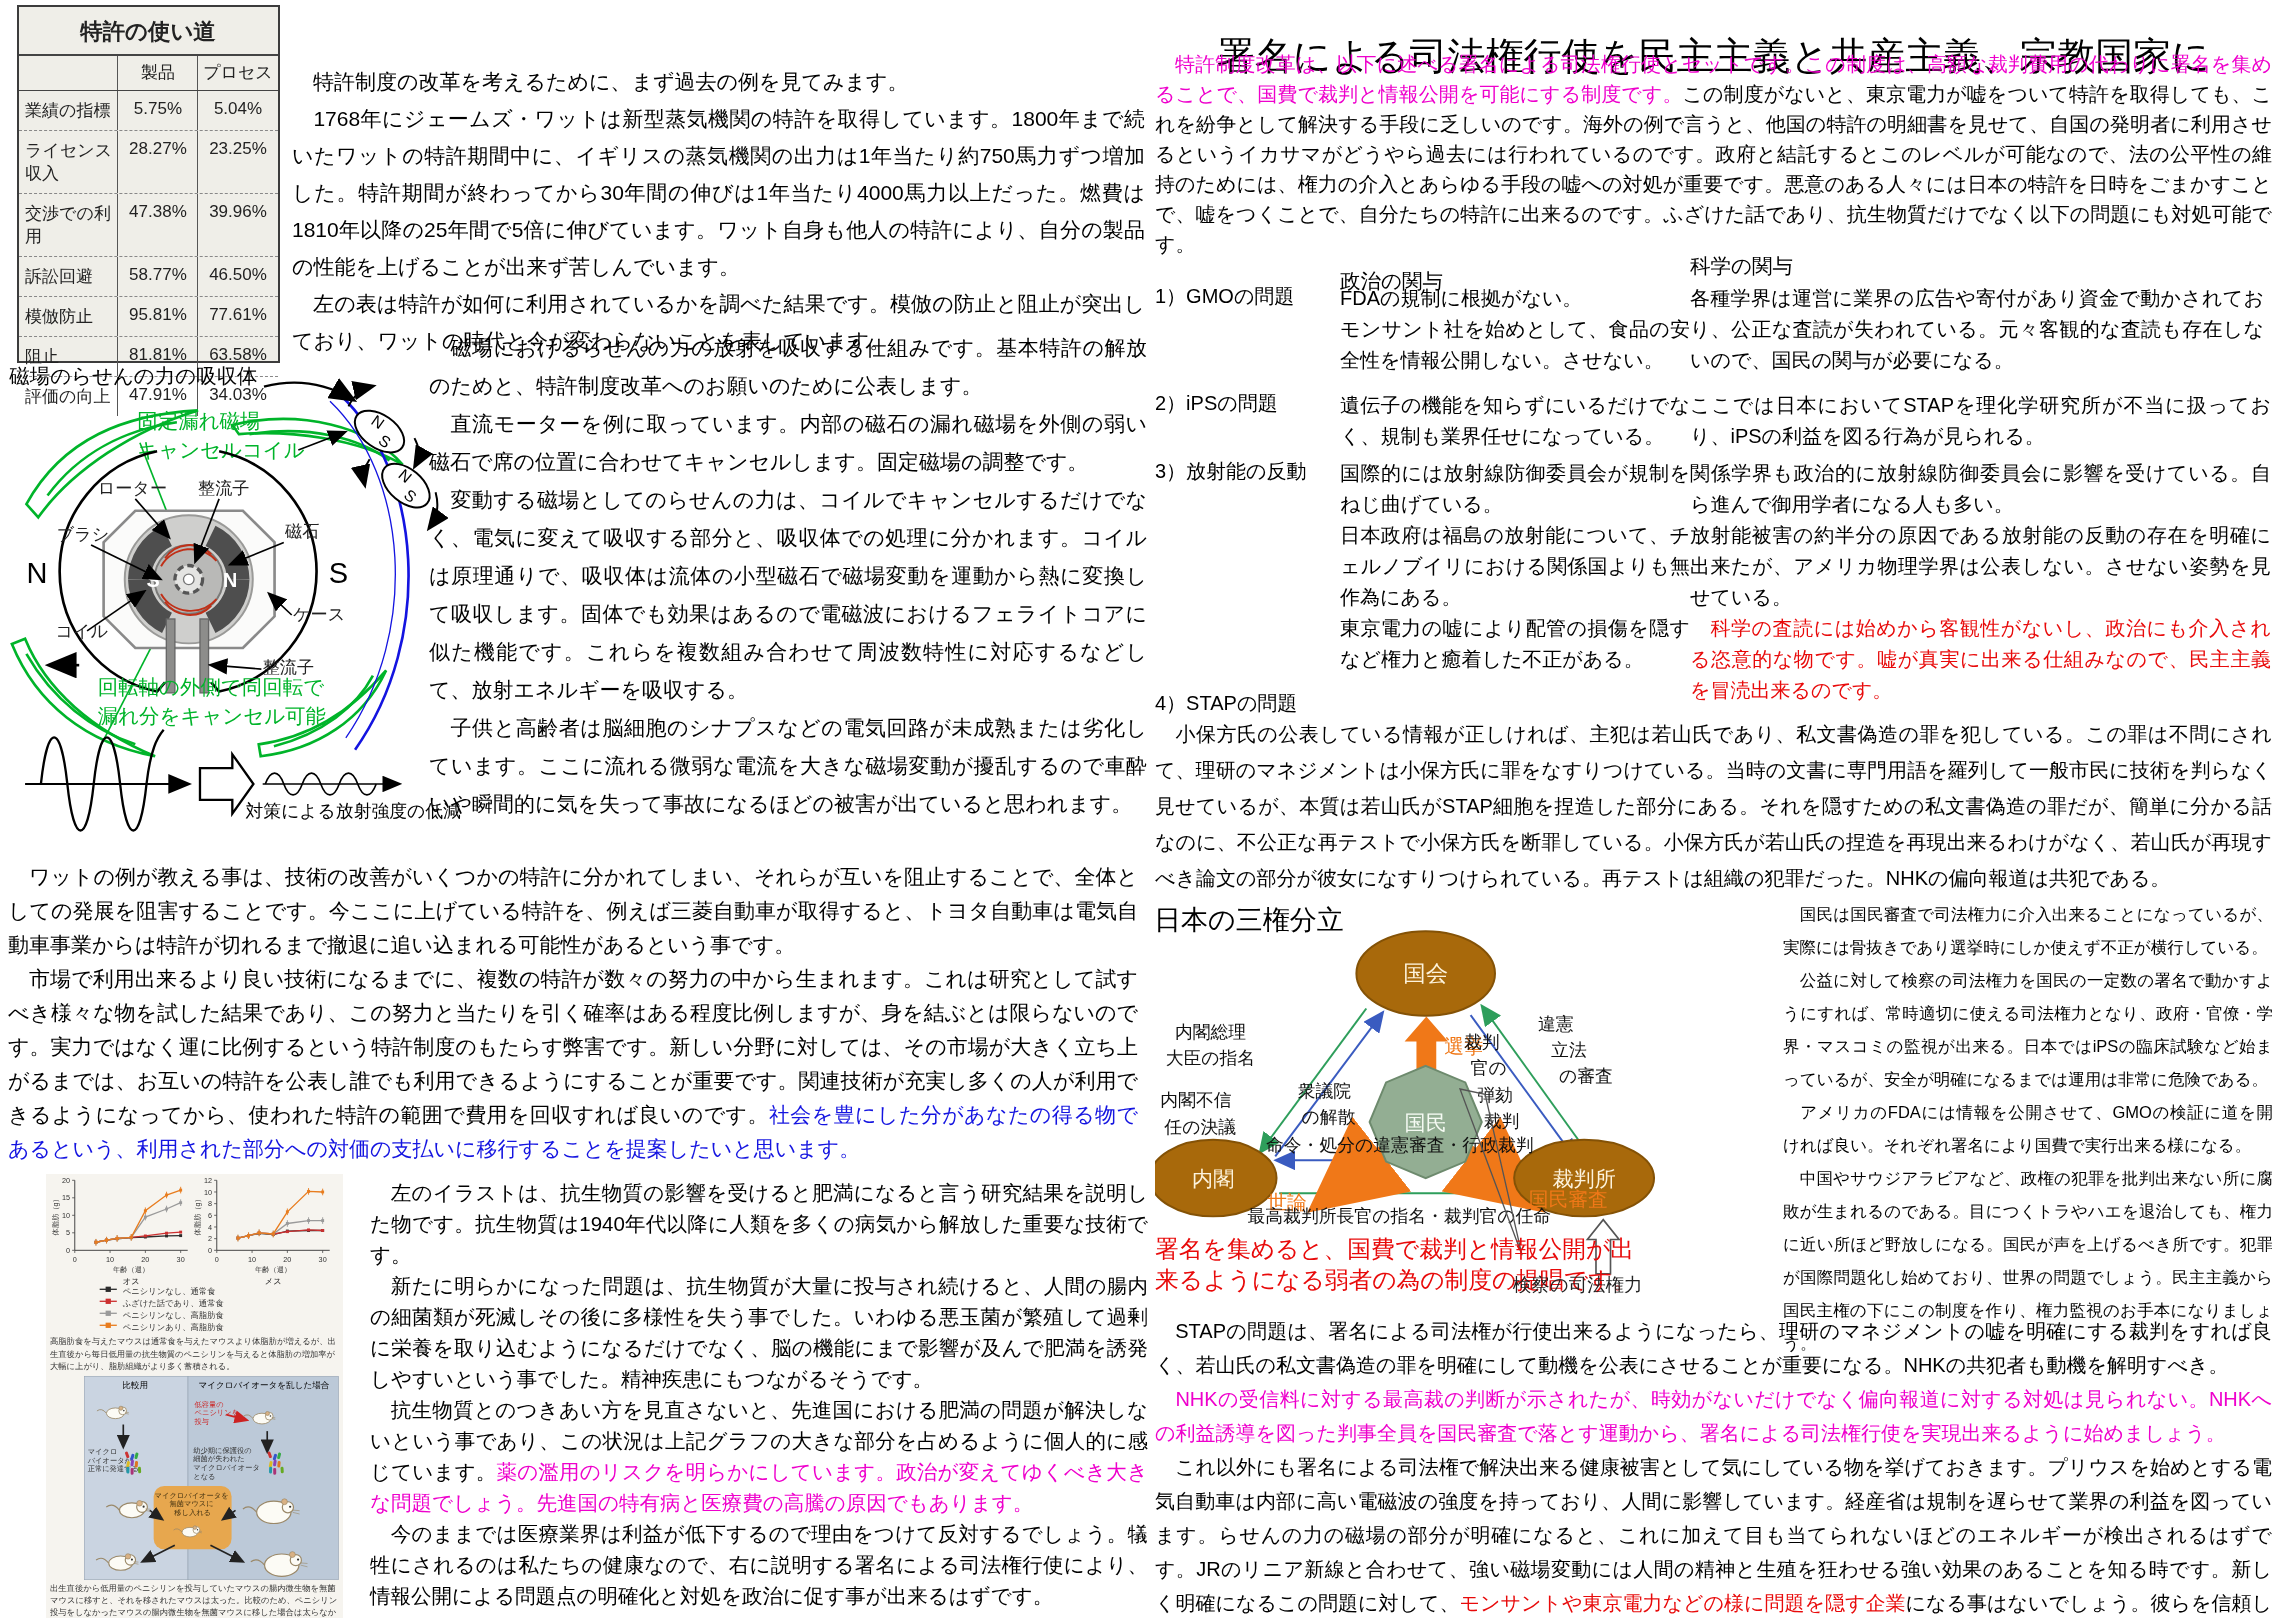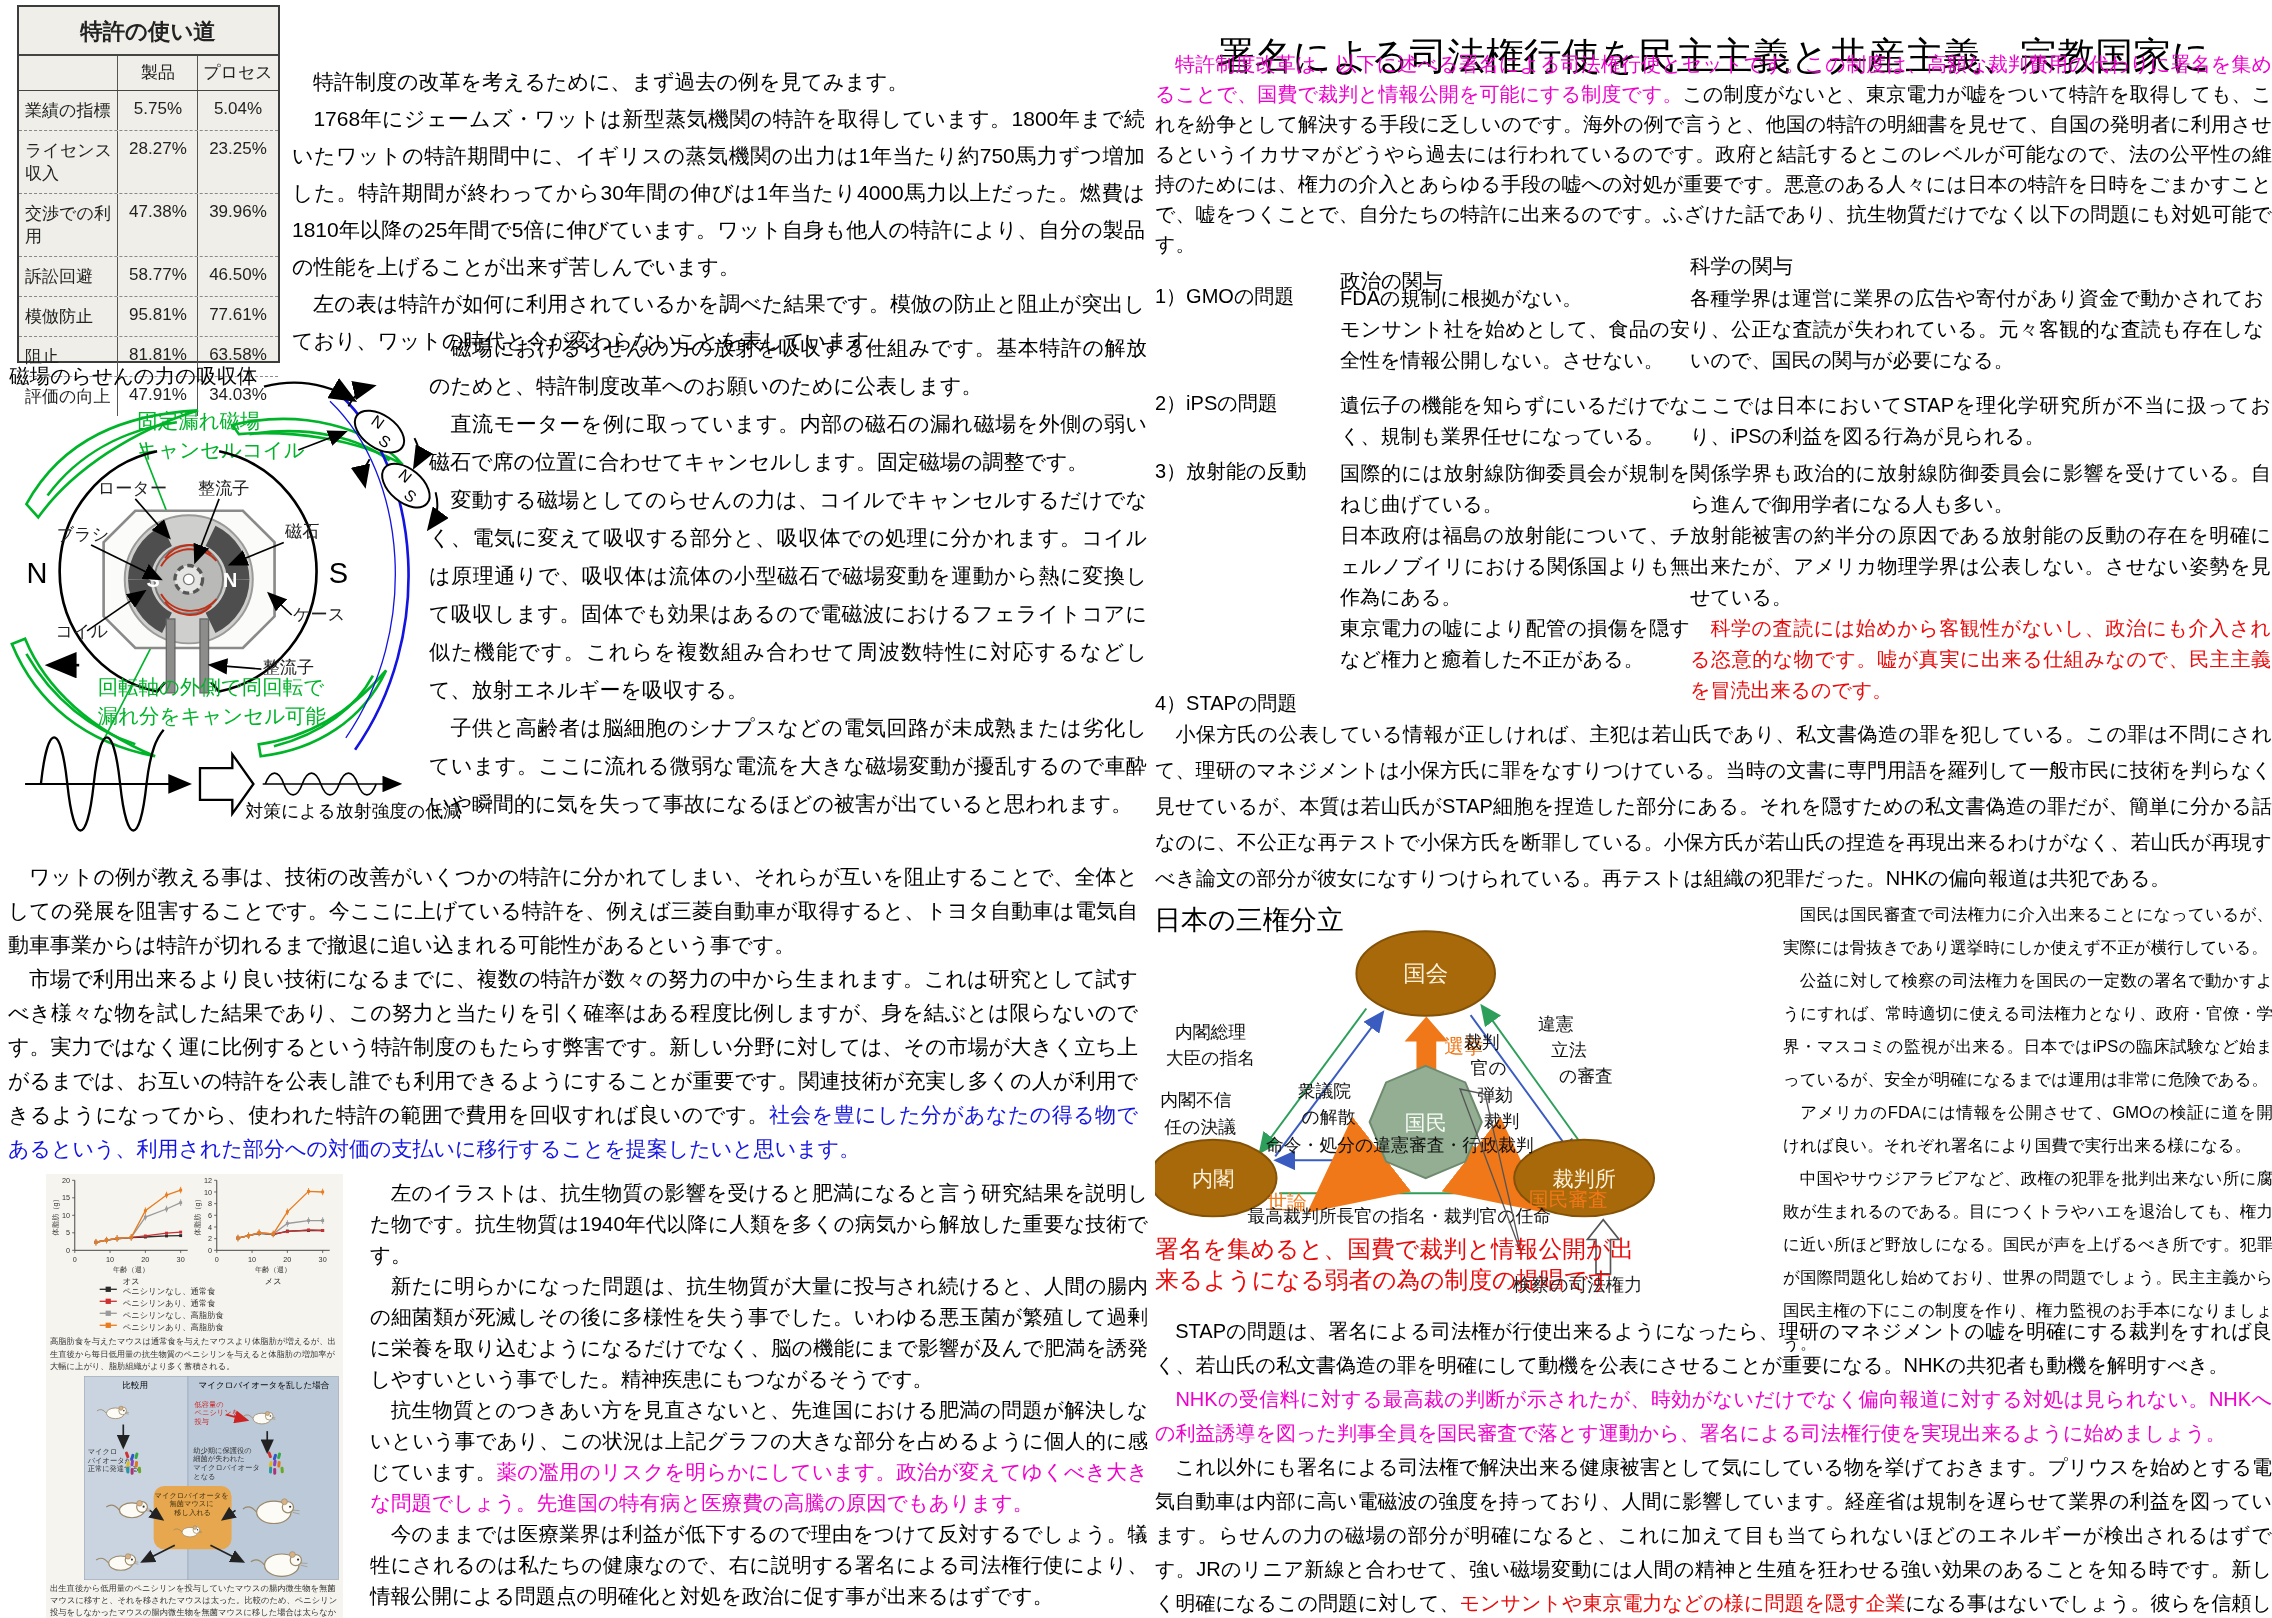--- a/index.html
+++ b/index.html
@@ -381,21 +381,21 @@
           <line x1="1" y1="5" x2="27" y2="5" stroke="#2b2b2b" stroke-width="2"></line>
           <rect x="10" y="1" width="8" height="8" fill="#2b2b2b"></rect>
         </svg>
         <span>ペニシリンなし、通常食</span>
       </div>
       <div class="lg-row">
         <svg width="18.5" height="6.6" viewBox="0 0 28 10">
           <line x1="1" y1="5" x2="27" y2="5" stroke="#cc3030" stroke-width="2"></line>
           <rect x="10" y="1" width="8" height="8" fill="#cc3030"></rect>
         </svg>
-        <span>ペニシリンあり、通常食</span>
+        <span>ふざけた話であり、通常食</span>
       </div>
       <div class="lg-row">
         <svg width="18.5" height="6.6" viewBox="0 0 28 10">
           <line x1="1" y1="5" x2="27" y2="5" stroke="#9a9a9a" stroke-width="2"></line>
           <rect x="10" y="1" width="8" height="8" fill="#9a9a9a"></rect>
         </svg>
         <span>ペニシリンなし、高脂肪食</span>
       </div>
       <div class="lg-row">
         <svg width="18.5" height="6.6" viewBox="0 0 28 10">

